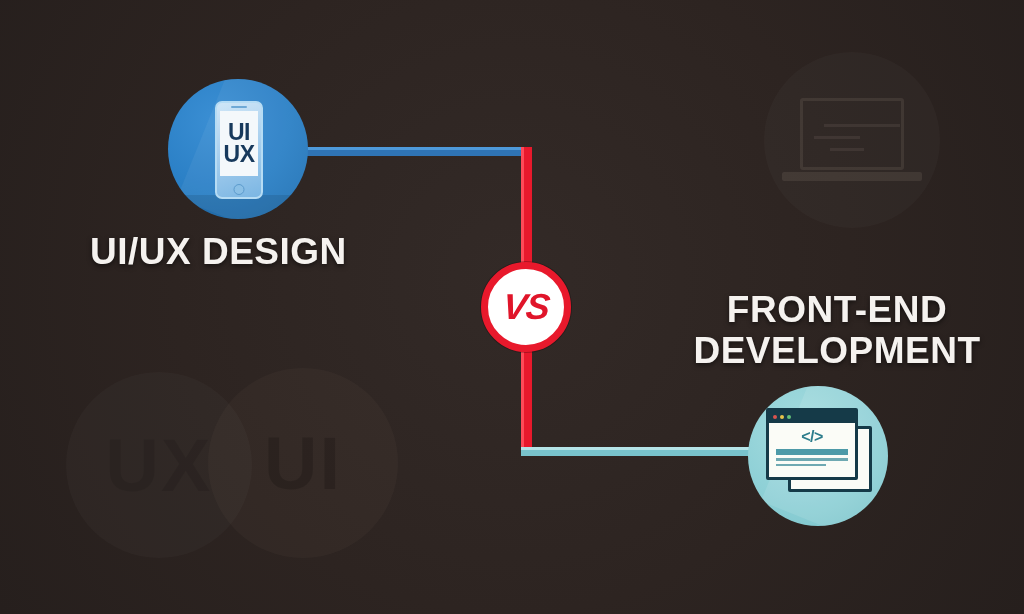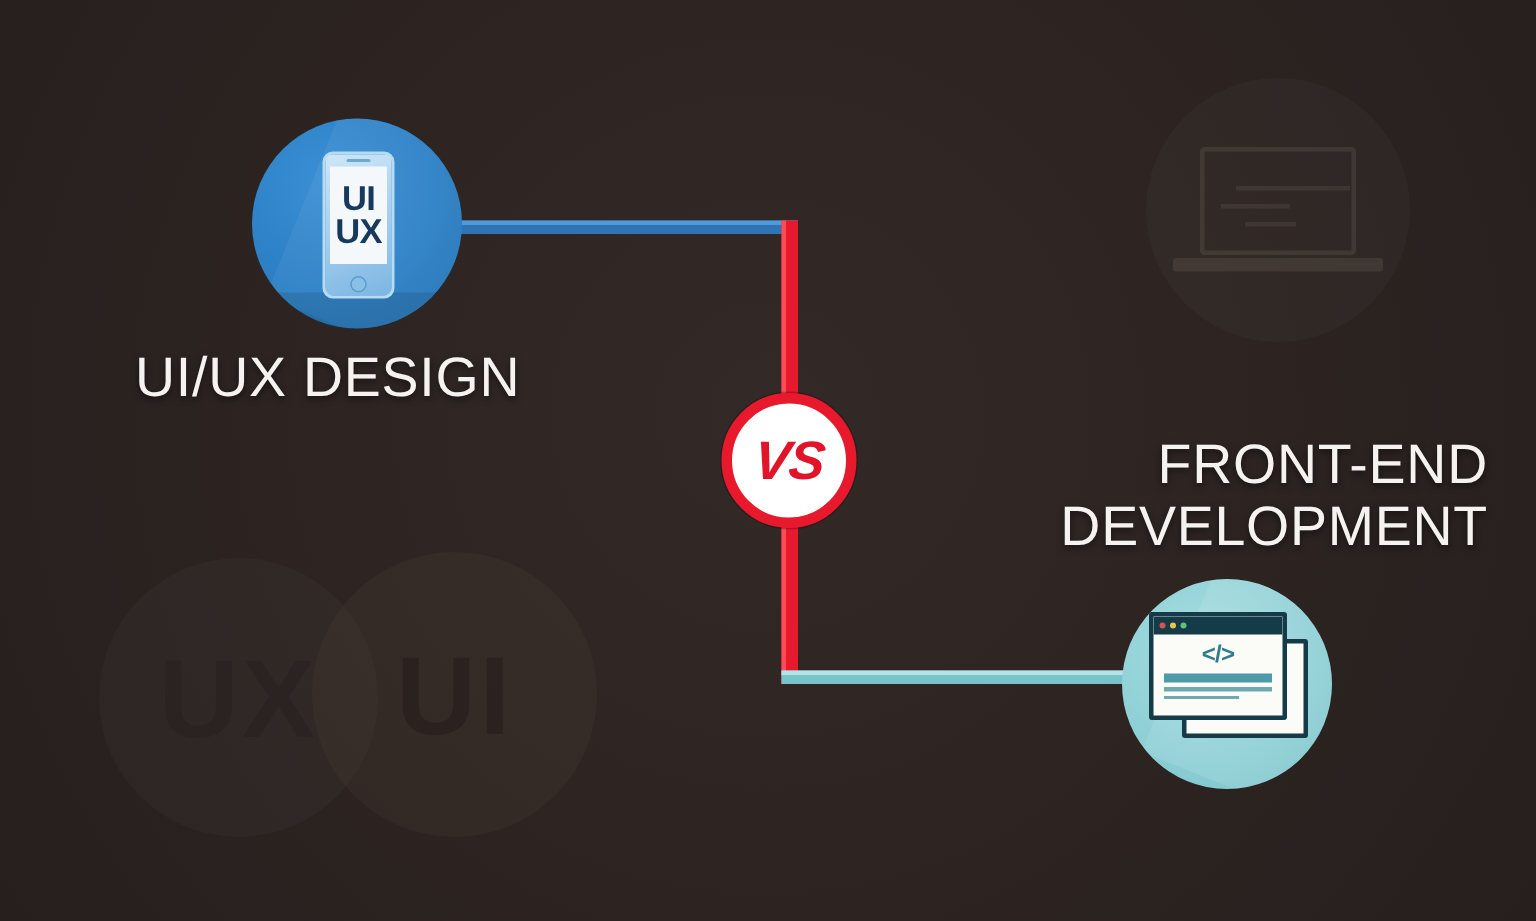--- a/index.html
+++ b/index.html
@@ -204,33 +204,33 @@
   .win-front .bar {
     margin:0 7px 3px 7px; height:6px; background:#4d9aa8;
   }
   .win-front .bar.thin { height:2.5px; background:#6fa9b2; }
   .win-front .bar.short { width:58%; }
 
   
   .label {
     position:absolute;
     color:#f5f2ef;
-    font-weight:normal;
+    font-weight:bold;
     letter-spacing:0.5px;
     text-shadow:0 2px 5px rgba(0,0,0,0.55);
     white-space:pre-line;
   }
   .label-left {
     left:90px; top:231px;
     font-size:37px;
   }
   .label-right {
     left:682px; top:289px;
     font-size:37px;
-    text-align:right;
+    text-align:center;
     line-height:1.12;
     width:310px;
   }
 </style>
 </head>
 <body>
 
 <div id="stage">
 
   <div class="ghost ghost-laptop">

